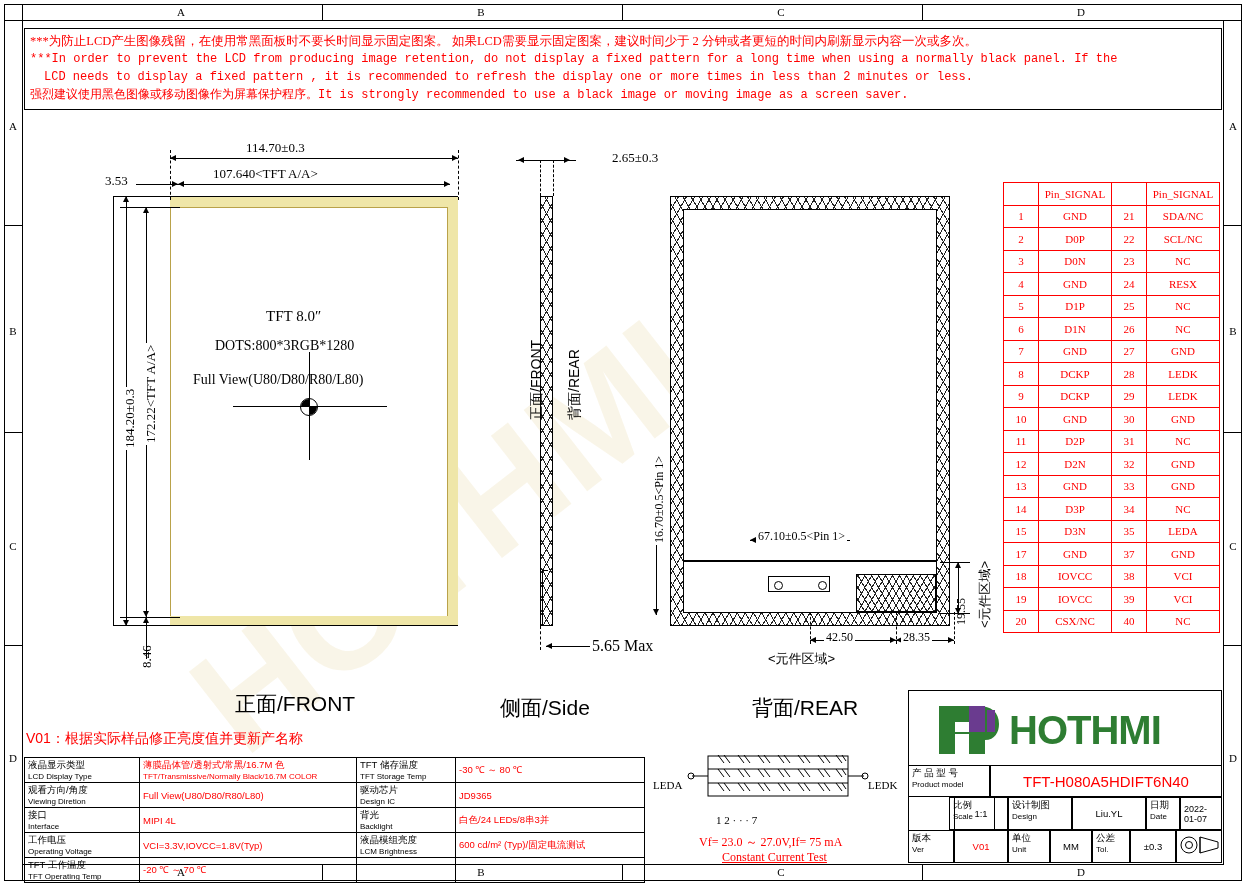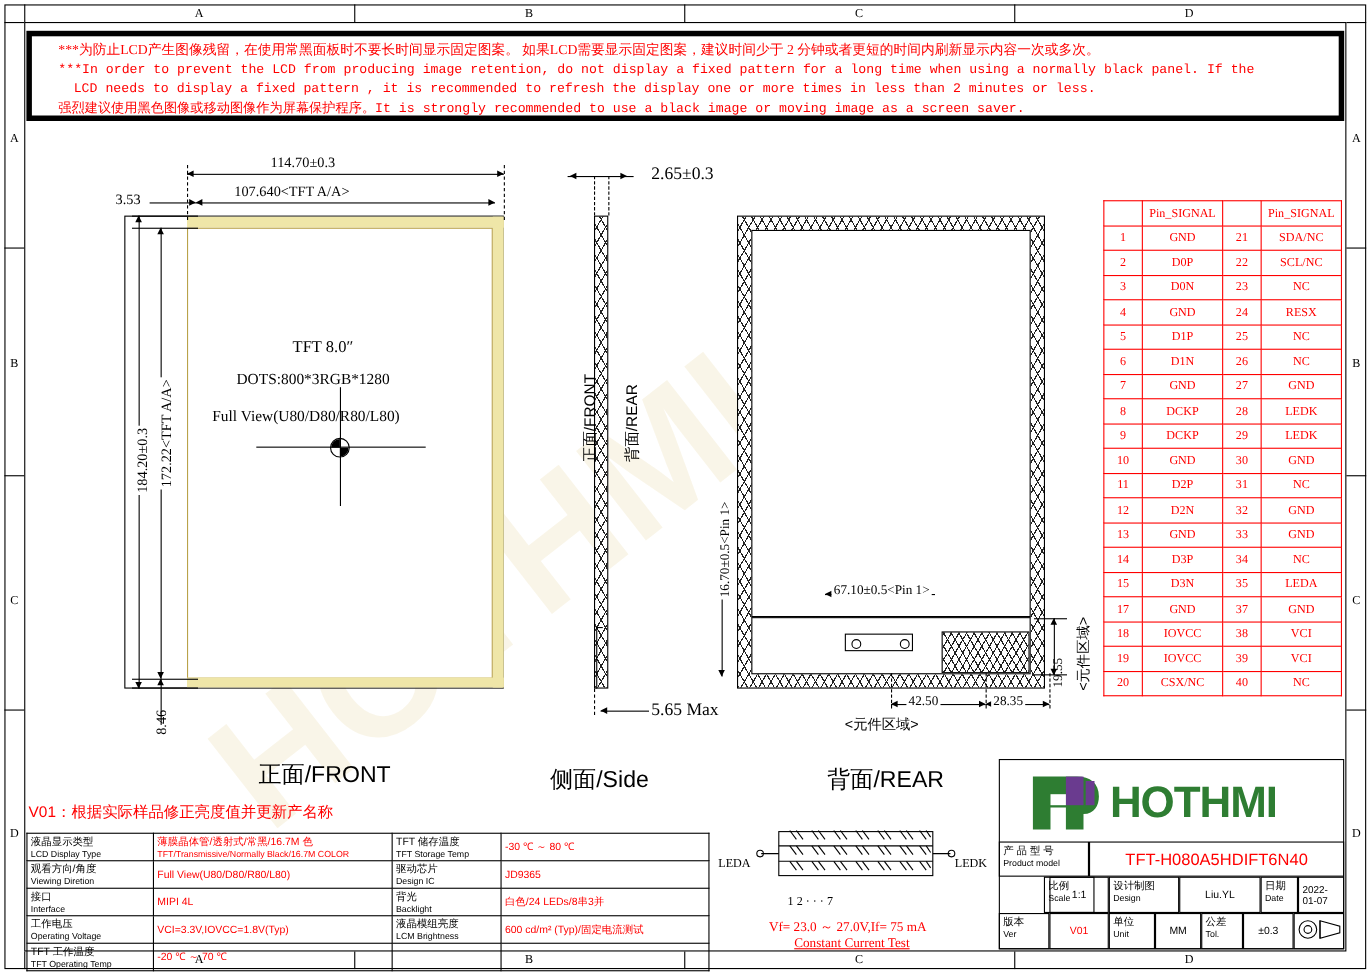--- a/index.html
+++ b/index.html
@@ -8,21 +8,21 @@
 
   
   .frame-outer{position:absolute;left:4px;top:4px;width:1238px;height:877px;border:1px solid #000;box-sizing:border-box;}
   .frame-inner{position:absolute;left:22px;top:20px;width:1202px;height:845px;border:1px solid #000;box-sizing:border-box;}
 
   
   .zl{position:absolute;font-size:11px;font-family:"Liberation Serif",serif;color:#000;text-align:center;}
   .tick{position:absolute;background:#000;}
 
   
-  .warn{position:absolute;left:24px;top:28px;width:1198px;height:82px;border:5px solid #000000;box-sizing:border-box;padding:3px 24px;}
+  .warn{position:absolute;left:24px;top:28px;width:1198px;height:82px;border:1px solid #000000;box-sizing:border-box;padding:3px 5px;}
   .warn div{color:#f00;font-size:12.5px;line-height:18px;font-family:"Liberation Serif",serif;white-space:nowrap;}
   .warn .mono{font-family:"Liberation Mono",monospace;font-size:12px;letter-spacing:0px;}
 
   
   .wm{position:absolute;left:150px;top:150px;width:700px;height:520px;opacity:.10;pointer-events:none;}
   .wm span{position:absolute;font-size:150px;font-weight:bold;color:#c9a227;transform:rotate(-38deg);font-family:"Liberation Sans",sans-serif;}
 
   
   .t{position:absolute;font-size:12px;color:#000;white-space:nowrap;font-family:"Liberation Serif",serif;}
   .vert{position:absolute;white-space:nowrap;transform-origin:0 0;font-size:12px;}
@@ -197,21 +197,21 @@
   <div class="dimh" style="left:120px;top:617px;width:60px;"></div>
   <div class="dimh" style="left:120px;top:207px;width:60px;"></div>
   <div class="dimh" style="left:120px;top:196px;width:60px;"></div>
 
   <div class="hatch" style="left:540px;top:196px;width:13px;height:430px;"></div>
   <div class="dimh" style="left:516px;top:160px;width:60px;"></div>
   <div class="arrowL" style="left:518px;top:157px;"></div>
   <div class="arrowR" style="left:564px;top:157px;"></div>
   <div class="ext" style="left:540px;top:160px;height:36px;"></div>
   <div class="ext" style="left:553px;top:160px;height:36px;"></div>
-  <div class="t" style="left:592px;top:150px;font-size:16px;">2.65±0.3</div>
+  <div class="t" style="left:612px;top:150px;font-size:13px;">2.65±0.3</div>
 
   <div class="vert" style="left:528px;top:420px;transform:rotate(-90deg);font-size:14px;font-family:'Liberation Sans',sans-serif;">正面/FRONT</div>
   <div class="vert" style="left:566px;top:420px;transform:rotate(-90deg);font-size:14px;font-family:'Liberation Sans',sans-serif;">背面/REAR</div>
 
   <div class="dimv" style="left:542px;top:570px;height:56px;"></div>
   <div class="dimh" style="left:542px;top:570px;width:6px;"></div>
 
   <div class="dimh" style="left:546px;top:646px;width:44px;"></div>
   <div class="arrowL" style="left:546px;top:643px;"></div>
   <div class="t" style="left:592px;top:637px;font-size:16px;">5.65 Max</div>

